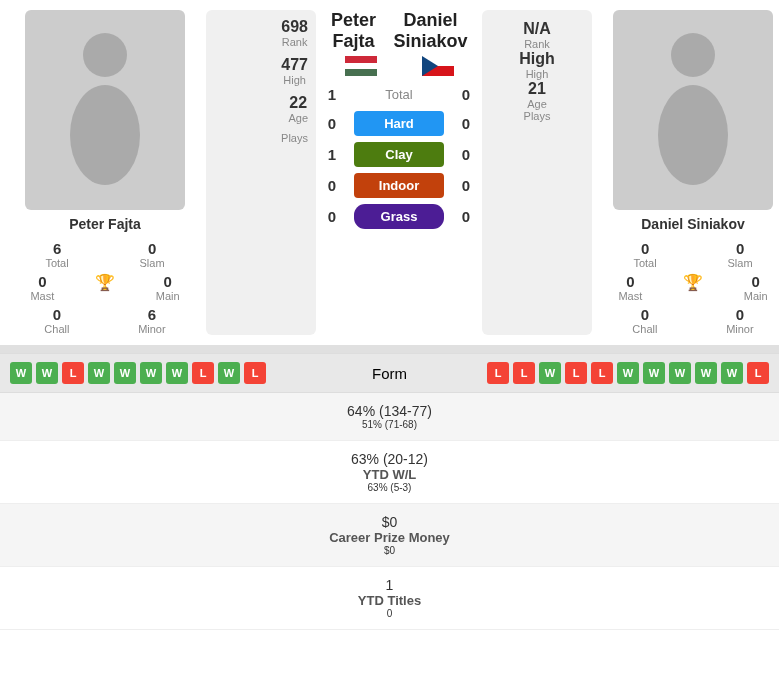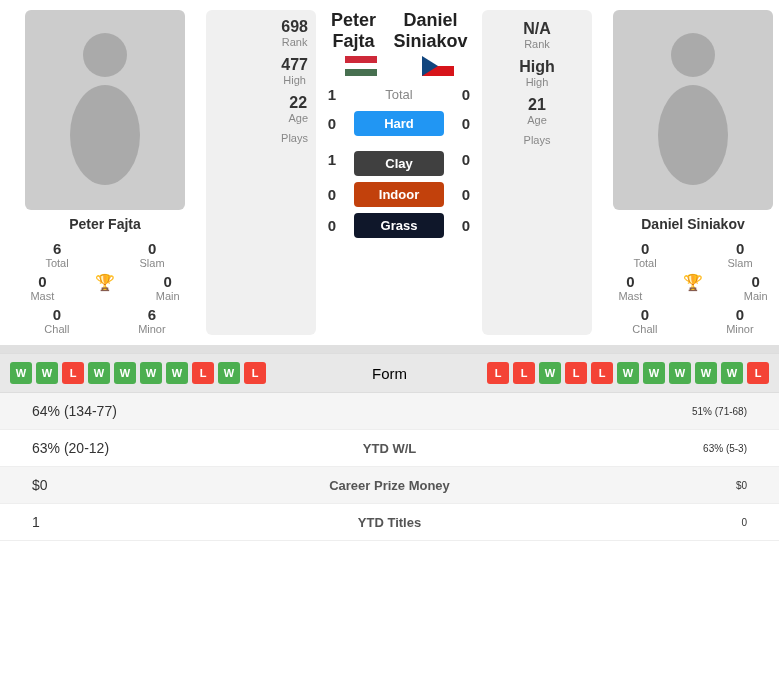--- a/index.html
+++ b/index.html
@@ -129,23 +129,23 @@
       padding: 5px 16px;
       border-radius: 4px;
       color: #fff;
       font-size: 13px;
       font-weight: bold;
       width: 90px;
       text-align: center;
     }
 
     .surface-hard { background: #2196F3; }
-    .surface-clay { background: #404040; margin-top: 9px; }
+    .surface-clay { background: #4d7c0f; }
     .surface-indoor { background: #c2410c; }
-    .surface-grass { background: #0f172a; }
+    .surface-grass { background: #4c1d95; border-radius: 11px; }
 
     .total-row {
       display: flex;
       align-items: center;
       justify-content: center;
       gap: 12px;
       margin-bottom: 8px;
     }
 
     .total-score {
@@ -164,21 +164,20 @@
     }
 
     
     .player-right-mid-stats {
       background: #f0f0f0;
       border-radius: 6px;
       padding: 10px 8px;
       display: flex;
       flex-direction: column;
       align-items: center;
-      gap: 8px;
       width: 110px;
       flex-shrink: 0;
     }
 
     
     .flag-hungary {
       width: 32px;
       height: 20px;
       display: flex;
       flex-direction: column;
@@ -252,22 +251,23 @@
     .form-l { background: #f44336; }
 
     
     .stats-table {
       width: 100%;
     }
 
     .stats-table-row {
       display: flex;
       align-items: center;
-      padding: 10px 32px;
+      padding: 10px 20px;
       border-bottom: 1px solid #eee;
+      flex-direction: column;
     }
 
     .stats-table-row:nth-child(odd) {
       background: #f5f5f5;
     }
     .stats-table-row:nth-child(even) {
       background: #fff;
     }
 
     .stats-left-val {

